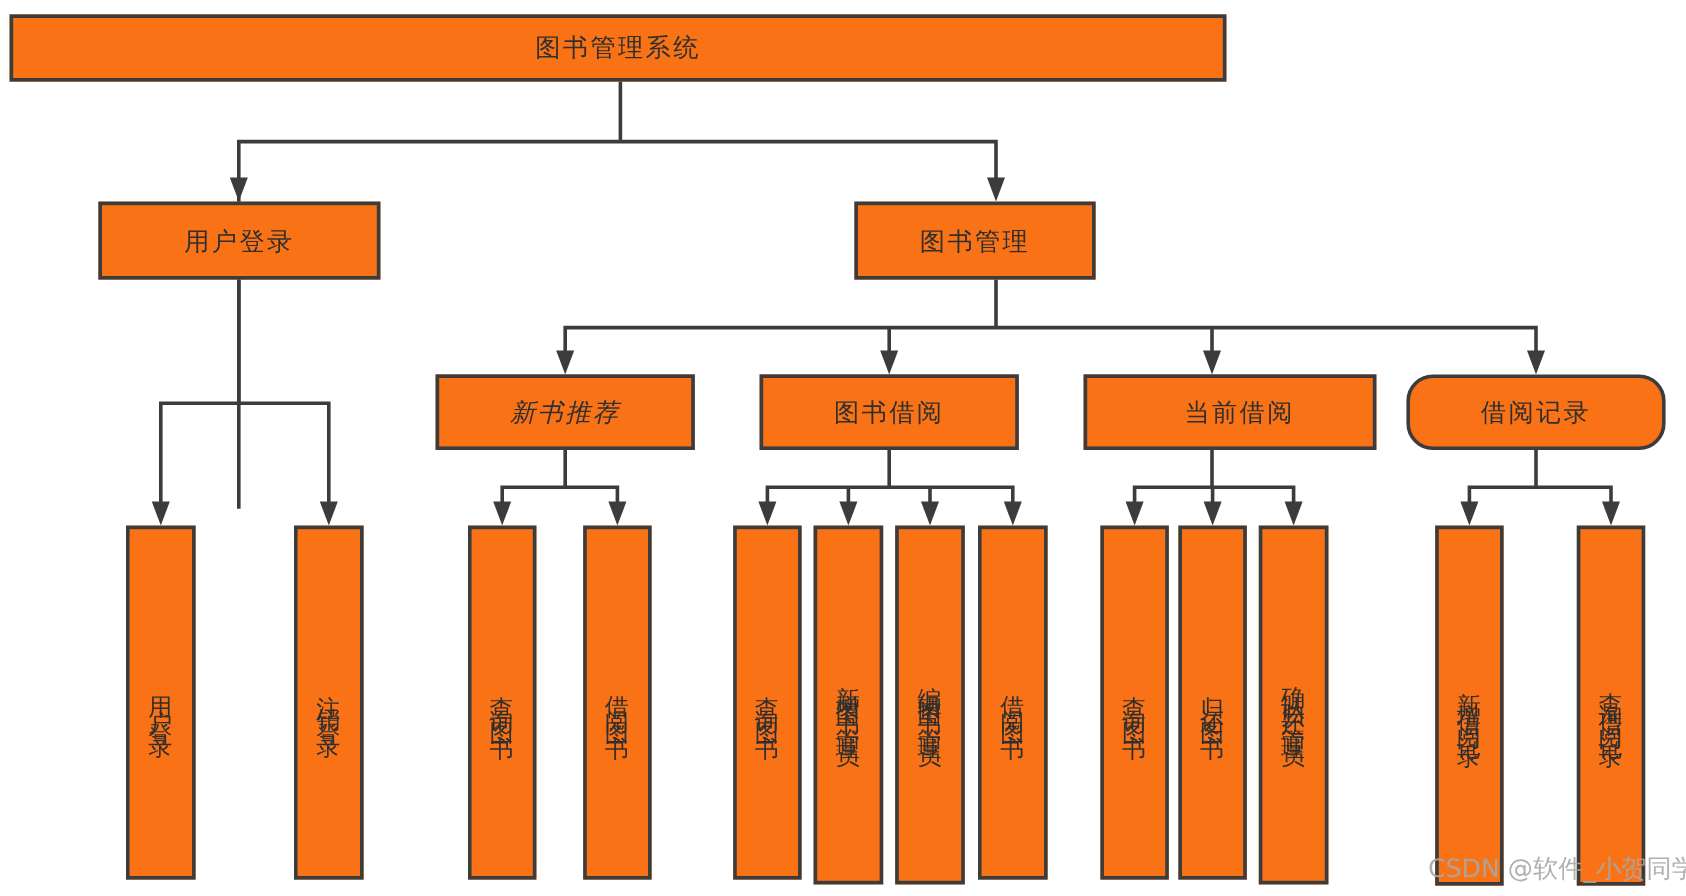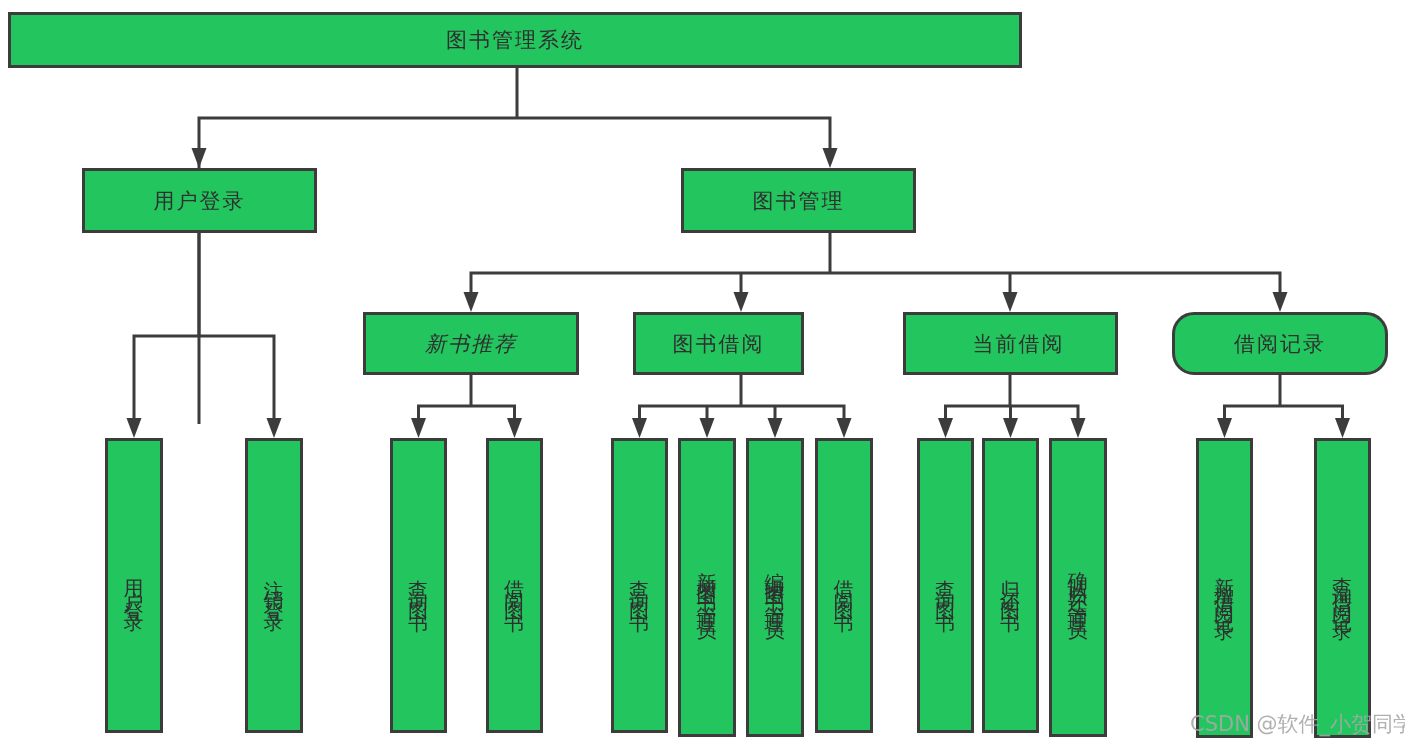--- a/index.html
+++ b/index.html
@@ -11,21 +11,21 @@
   html,body{margin:0;padding:0;background:var(--bg-color);}
   .canvas{
     position:relative;width:1405px;height:747px;background:var(--bg-color);
     font-family:"DejaVu Sans","Liberation Sans",sans-serif;overflow:hidden;
   }
   .connectors{position:absolute;left:0;top:0;width:1405px;height:747px;z-index:1;}
   .connectors path{stroke:var(--line-color);stroke-width:3;fill:none;}
   .connectors polygon{fill:var(--line-color);}
   .node{
     position:absolute;box-sizing:border-box;border:3px solid var(--line-color);
-    background:#22c55e;display:flex;align-items:center;justify-content:center;
+    background:#f97316;display:flex;align-items:center;justify-content:center;
     color:var(--text-color);z-index:2;
   }
   .h-label{font-size:21px;letter-spacing:2px;white-space:nowrap;}
   .leaf .v-label{
     writing-mode:vertical-rl;text-orientation:mixed;
     font-size:20px;line-height:1;white-space:nowrap;
   }
   .sp-a .v-label{letter-spacing:11px;}
   .sp-b .v-label{letter-spacing:9px;}
   .sp-c .v-label{letter-spacing:7px;}
@@ -76,31 +76,31 @@
       <polygon points="1335,418 1350,418 1342.5,438"></polygon>
     </svg>
 
   <div class="node" style="left:8px;top:12px;width:1014px;height:56px;">
     <span class="h-label">图书管理系统</span>
   </div>
 
   <div class="node" style="left:82px;top:168px;width:235px;height:65px;">
     <span class="h-label">用户登录</span>
   </div>
-  <div class="node" style="left:681px;top:168px;width:235px;height:65px;">
+  <div class="node" style="left:712px;top:168px;width:201px;height:65px;">
     <span class="h-label">图书管理</span>
   </div>
 
   <div class="node" style="left:363px;top:312px;width:216px;height:63px;font-style:italic;">
     <span class="h-label">新书推荐</span>
   </div>
-  <div class="node" style="left:633px;top:312px;width:171px;height:63px;">
+  <div class="node" style="left:633px;top:312px;width:216px;height:63px;">
     <span class="h-label">图书借阅</span>
   </div>
-  <div class="node" style="left:903px;top:312px;width:215px;height:63px;padding-left:16px;">
+  <div class="node" style="left:903px;top:312px;width:244px;height:63px;padding-left:16px;">
     <span class="h-label">当前借阅</span>
   </div>
   <div class="node" style="left:1172px;top:312px;width:216px;height:63px;border-radius:22px;">
     <span class="h-label">借阅记录</span>
   </div>
 
   <div class="node leaf sp-a" style="left:105px;top:438px;width:58px;height:295px;">
     <span class="v-label">用户登录</span>
   </div>
   <div class="node leaf sp-a" style="left:245px;top:438px;width:58px;height:295px;">

